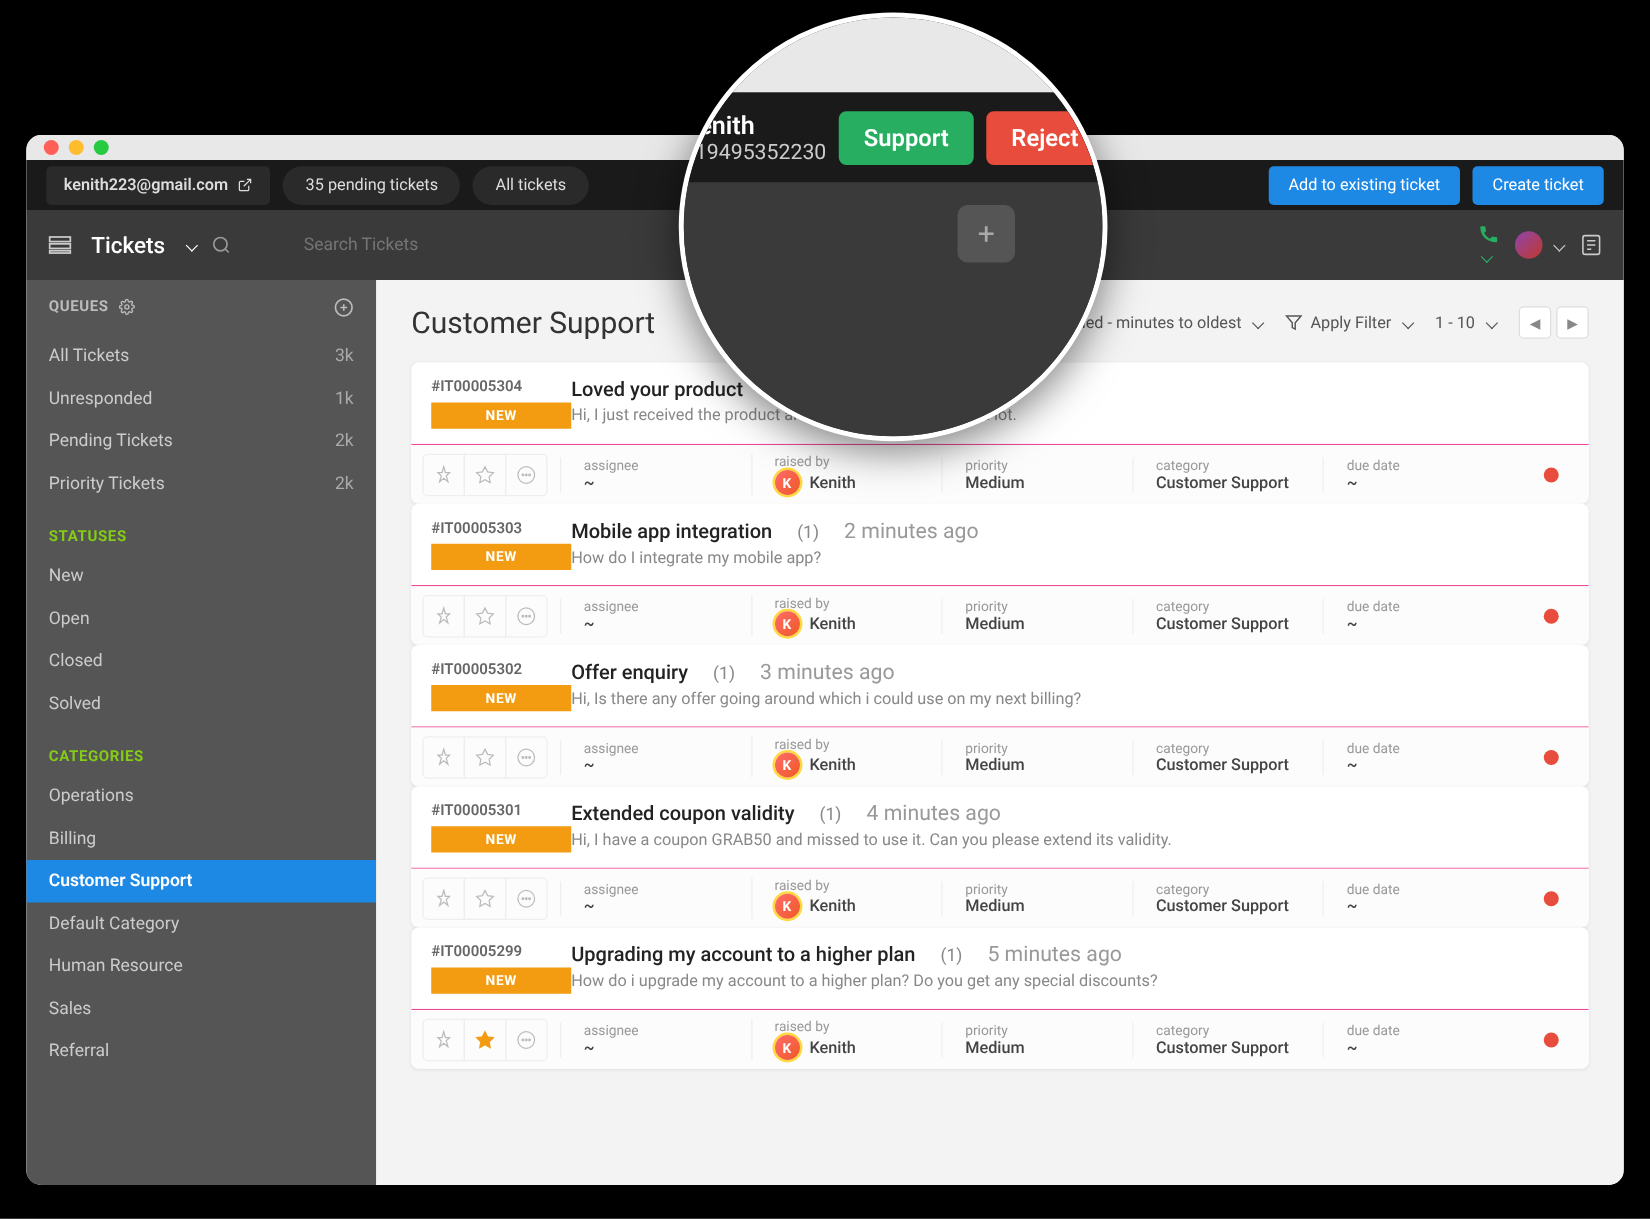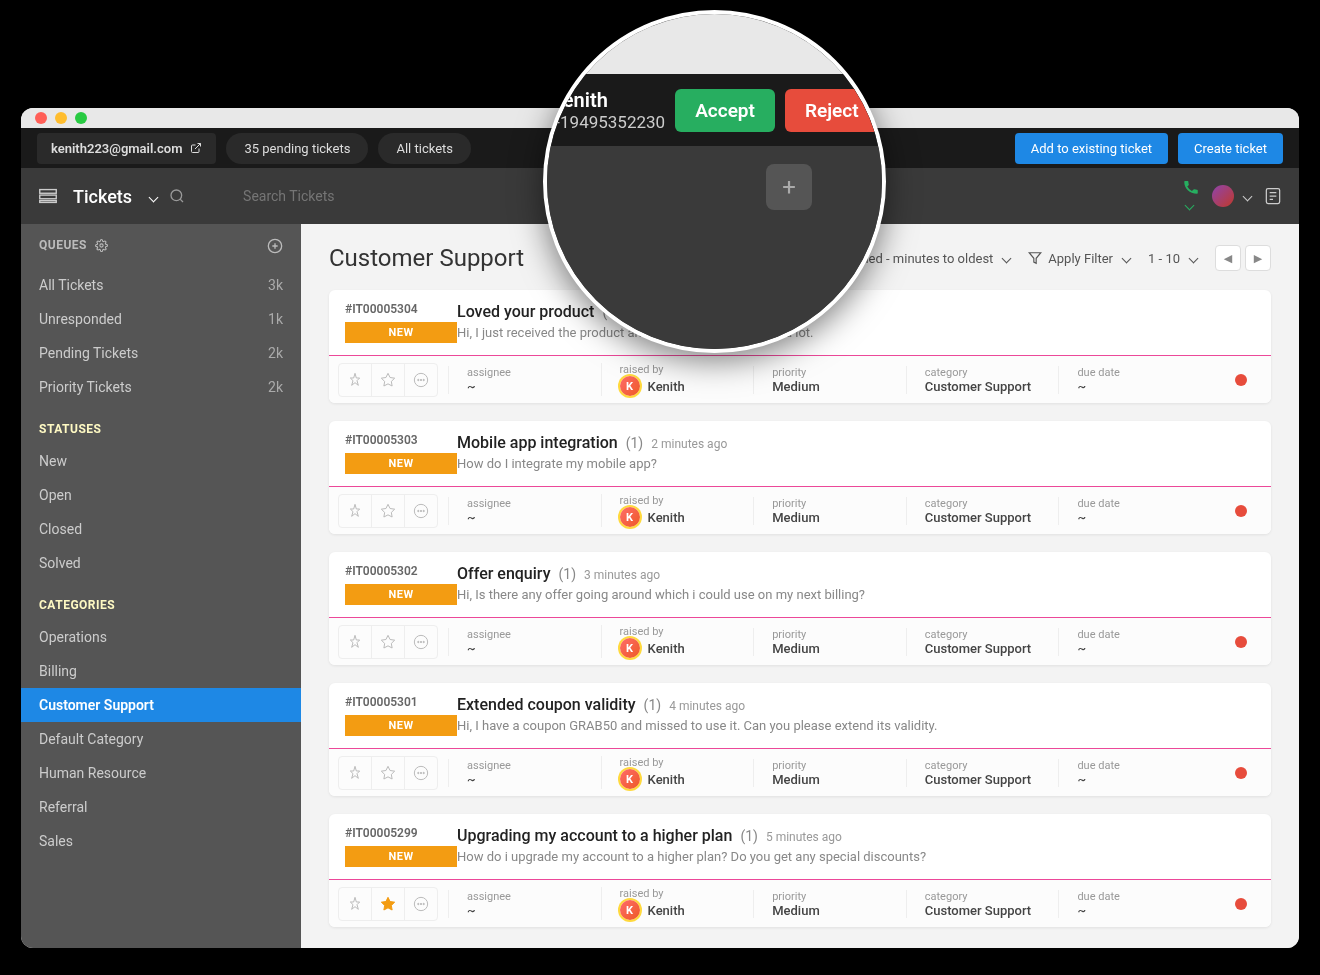--- a/index.html
+++ b/index.html
@@ -15,37 +15,37 @@
 .btn-blue{background:#1e88e5;color:#fff;padding:8px 16px;border-radius:4px;font-weight:400;font-size:13px;cursor:pointer}
 .toolbar{background:#3a3a3a;height:56px;display:flex;align-items:center;padding:0 16px;gap:12px;color:#ccc}
 .toolbar-left{display:flex;align-items:center;gap:14px;font-size:18px;font-weight:500;color:#fff}
 .search-wrap{display:flex;align-items:center;gap:10px;background:#3a3a3a;flex:1;color:#999;font-size:14px}
 .plus-btn{width:42px;height:42px;background:#4a4a4a;border-radius:6px;display:flex;align-items:center;justify-content:center;color:#aaa;font-size:20px;cursor:pointer}
 .body{display:flex;height:calc(100% - 116px)}
 .sidebar{width:280px;background:#555;color:#ddd;overflow-y:auto;font-size:14px}
 .sb-hdr{display:flex;align-items:flex-start;justify-content:space-between;padding:14px 18px;color:#bbb;font-weight:700;font-size:12px;letter-spacing:.5px}
 .sb-item{display:flex;justify-content:space-between;padding:9px 18px;cursor:pointer;color:#ccc}
 .sb-item.active{background:#1e88e5;color:#fff;font-weight:600}
-.sb-section{padding:18px 18px 8px;color:#fef9c3;font-weight:700;font-size:12px;letter-spacing:.5px}
+.sb-section{padding:18px 18px 8px;color:#84cc16;font-weight:700;font-size:12px;letter-spacing:.5px}
 .main{flex:1;background:#f3f3f3;overflow-y:auto;padding:20px 28px}
 .main-hdr{display:flex;align-items:center;justify-content:space-between;margin-bottom:18px}
 .main-title{font-size:24px;color:#333}
 .hdr-right{display:flex;align-items:center;gap:18px;font-size:13px;color:#555}
 .dd{display:flex;align-items:center;gap:6px;cursor:pointer}
 .nav-btn{width:26px;height:26px;background:#fff;border:1px solid #ddd;border-radius:4px;display:flex;align-items:center;justify-content:center;cursor:pointer;font-size:11px;color:#888}
-.ticket{background:#fff;border-radius:6px;margin-bottom:18px;box-shadow:0 1px 3px rgba(0,0,0,.08)}
+.ticket{background:#fff;border-radius:6px;box-shadow:0 1px 3px rgba(0,0,0,.08)}
 .t-top{display:flex;padding:12px 16px}
 .t-id-col{width:112px}
 .t-id{font-size:12px;color:#666;font-weight:600}
 .t-badge{background:#f39c12;color:#fff;font-size:11px;font-weight:700;text-align:center;padding:4px 0;margin-top:6px;letter-spacing:.5px}
 .t-content{flex:1}
-.t-title-row{display:flex;align-items:baseline;gap:8px}
+.t-title-row{display:flex;align-items:baseline;gap:20px}
 .t-title{font-size:16px;color:#222;font-weight:500}
 .t-count{color:#888;font-size:14px}
-.t-time{color:#999;font-size:12px}
+.t-time{color:#999;font-size:17px}
 .t-preview{color:#888;font-size:13px;margin-top:4px}
 .t-meta{display:flex;align-items:center;border-top:1px solid #ec4899;background:#fcfcfc;border-radius:0 0 6px 6px;height:48px}
 .t-actions{display:flex;padding:0 10px;gap:0}
 .act{width:34px;height:34px;display:flex;align-items:center;justify-content:center;cursor:pointer;color:#bbb;border:1px solid #eee;margin-left:-1px}
 .act:first-child{border-radius:4px 0 0 4px}
 .act:last-child{border-radius:0 4px 4px 0}
 .act.star-on{color:#f39c12}
 .meta-col{padding:0 18px;border-left:1px solid #eee;flex:1}
 .meta-lbl{font-size:11px;color:#999}
 .meta-val{font-size:13px;color:#444;font-weight:500}
@@ -181,22 +181,22 @@
           <div class="sb-item">Closed</div>
           <div class="sb-item">Solved</div>
         </div>
       <div class="sb-section">CATEGORIES</div>
       <div id="categories">
           <div class="sb-item">Operations</div>
           <div class="sb-item">Billing</div>
           <div class="sb-item active">Customer Support</div>
           <div class="sb-item">Default Category</div>
           <div class="sb-item">Human Resource</div>
+          <div class="sb-item">Sales</div>
           <div class="sb-item">Referral</div>
-          <div class="sb-item">Sales</div>
         </div>
     </div>
 
     <div class="main">
       <div class="main-hdr">
         <div class="main-title">Customer Support</div>
         <div class="hdr-right">
           <div class="dd chev">plied - minutes to oldest</div>
           <div class="dd chev">
             <svg width="14" height="14" viewBox="0 0 24 24" fill="none" stroke="currentColor" stroke-width="2">
@@ -527,19 +527,19 @@
   </div>
 </div>
 
 <div class="zoom">
   <div class="zoom-gray"></div>
   <div class="zoom-bar">
     <div class="zoom-id">
       <div class="zoom-name">Kenith</div>
       <div class="zoom-phone">+19495352230</div>
     </div>
-    <div class="zbtn accept">Accept</div>
+    <div class="zbtn accept">Support</div>
     <div class="zbtn reject">Reject</div>
   </div>
   <div class="zoom-tools">
     <div class="zoom-plus">+</div>
   </div>
 </div>
 
 </body></html>

